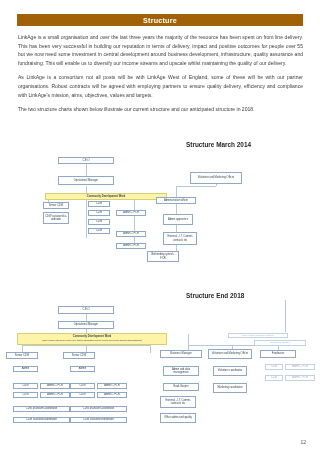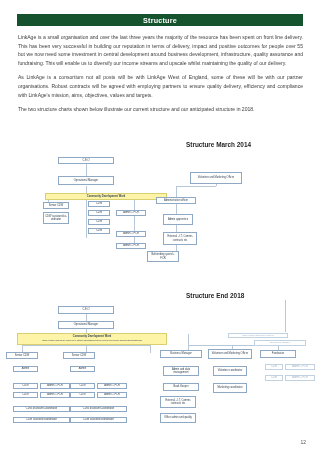--- a/index.html
+++ b/index.html
@@ -16,21 +16,21 @@
     position: relative;
   }
 
   
   .banner {
     position: absolute;
     left: 17px;
     top: 14px;
     width: 286px;
     height: 12px;
-    background: #14532d;
+    background: #a16207;
     display: flex;
     align-items: center;
     justify-content: center;
   }
   .banner-title {
     color: #ffffff;
     font-size: 7.2px;
     font-weight: bold;
     letter-spacing: 0.2px;
   }

